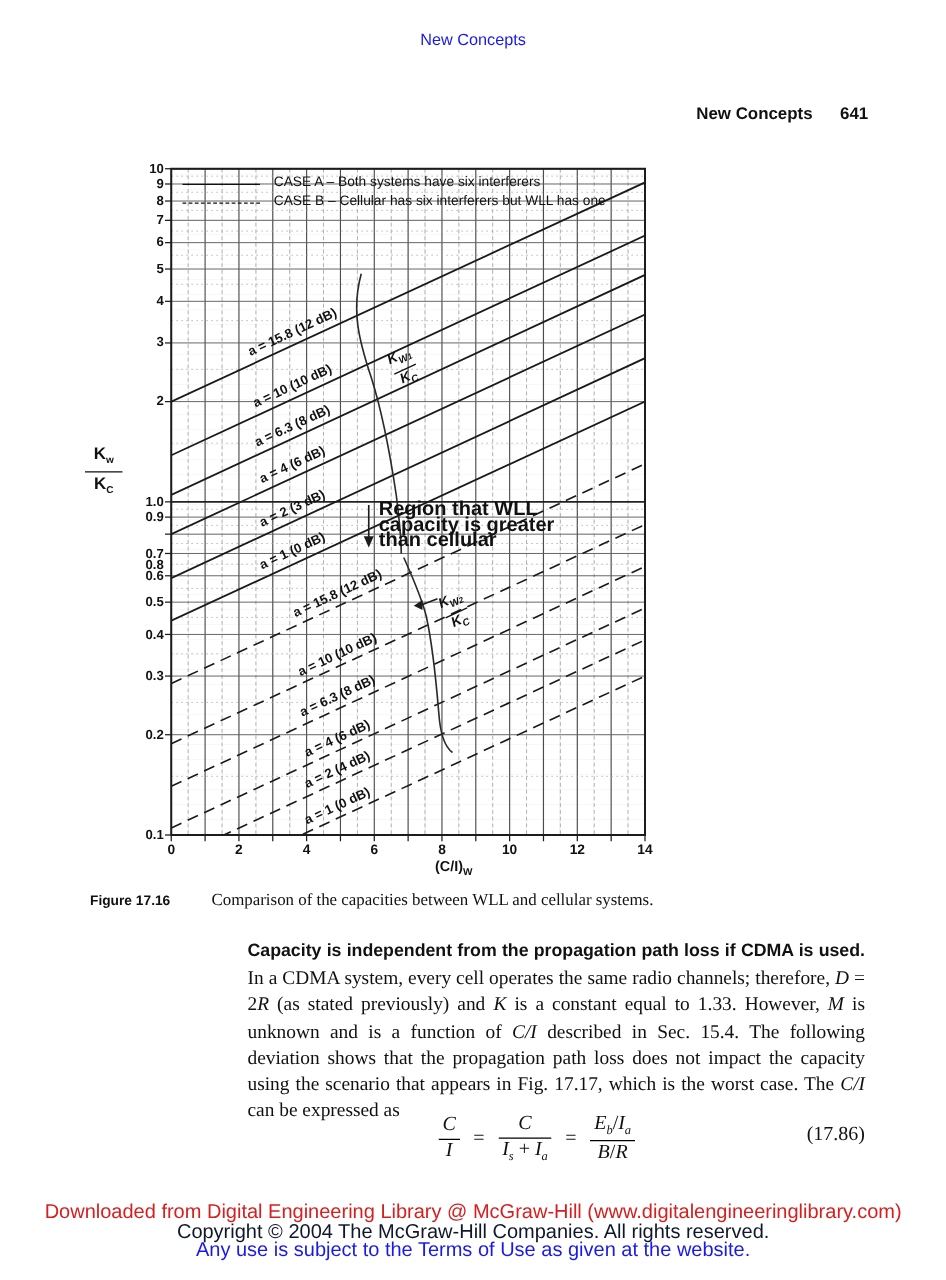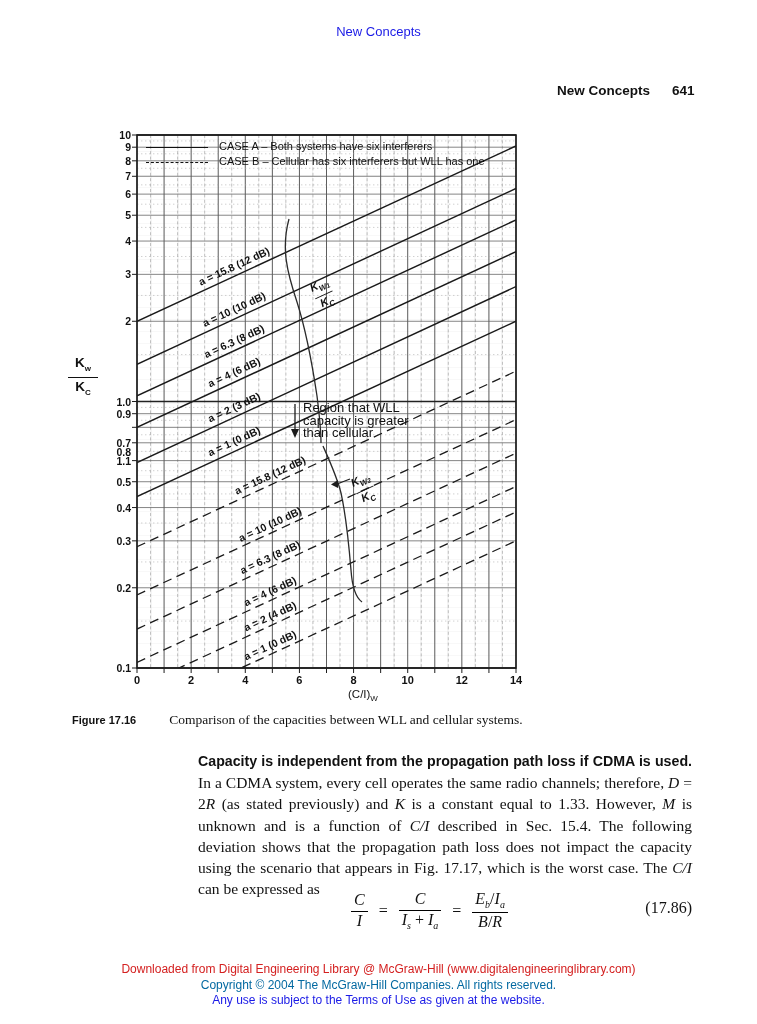--- a/index.html
+++ b/index.html
@@ -29,24 +29,24 @@
     font-weight:bold;font-size:10.5px;white-space:nowrap;
     transform:translate(-50%,-50%) rotate(-24.8deg);
   }
   .fr{
     text-align:center;font-style:italic;font-weight:600;font-size:11px;line-height:11px;
     transform:translate(-50%,-50%) rotate(-25deg);
   }
   .fr .bar{border-top:1.2px solid #111;margin:1px 0;}
   .fr sub,.yfrac sub{font-size:8px;}
   .fr .ss{font-size:6.5px;}
-  .region-note{font-weight:400;font-size:13px;line-height:12.5px;white-space:nowrap;}
+  .region-note{font-weight:700;font-size:16px;line-height:12.5px;white-space:nowrap;}
   .yfrac{left:60px;top:355px;width:46px;text-align:center;font-weight:600;font-size:13.5px;line-height:15px;}
   .yfrac .bar{border-top:1.3px solid #111;width:30px;margin:1px auto;}
-  .x-axis-label{font-weight:normal;font-size:11.5px;}
+  .x-axis-label{font-weight:bold;font-size:11.5px;}
   .x-axis-label sub{font-size:8px;}
   
   .caption{left:72px;top:712px;width:560px;font-size:13.5px;}
   .caption .cap-label{font-family:"Liberation Sans",sans-serif;font-weight:bold;font-size:11px;margin-right:12px;}
   .caption .cap-text{font-family:"Liberation Serif",serif;margin-left:21px;}
   
   .body-par{
     left:198px;top:750px;width:494px;text-align:justify;
     font-family:"Liberation Serif",serif;font-size:15.5px;line-height:21.2px;
   }
@@ -56,21 +56,21 @@
   .equation{left:198px;top:890px;width:494px;font-family:"Liberation Serif",serif;font-size:16px;}
   .eqbody{position:absolute;left:150px;top:0;white-space:nowrap;}
   .frac{display:inline-block;vertical-align:middle;text-align:center;margin:0 3px;}
   .frac .num{display:block;padding:0 3px;}
   .frac .den{display:block;border-top:1.3px solid #000;margin-top:2px;padding:0 3px;}
   .i{font-style:italic;}
   .frac sub{font-size:10px;}
   .eqsign{margin:0 4px;vertical-align:middle;}
   .eqnum{position:absolute;right:0;top:9px;}
   
-  .footer{left:0;right:0;top:962px;text-align:center;font-size:12px;line-height:15.5px;}
+  .footer{left:0;right:0;top:962px;text-align:center;font-size:16px;line-height:15.5px;}
 </style>
 </head>
 <body>
 
 <div class="abs top-link">New Concepts</div>
 
 <div class="abs running-head">
   <span>New Concepts</span>
   <span>641</span>
 </div>
@@ -255,21 +255,21 @@
       <div class="abs ytick" style="left:97px;top:170.28137233620055px;">7</div>
       <div class="abs ytick" style="left:97px;top:188.12269177275897px;">6</div>
       <div class="abs ytick" style="left:97px;top:209.224493844451px;">5</div>
       <div class="abs ytick" style="left:97px;top:235.05101231109802px;">4</div>
       <div class="abs ytick" style="left:97px;top:268.34718561720996px;">3</div>
       <div class="abs ytick" style="left:97px;top:315.275506155549px;">2</div>
       <div class="abs ytick" style="left:97px;top:395.5px;">1.0</div>
       <div class="abs ytick" style="left:97px;top:407.6943712344199px;">0.9</div>
       <div class="abs ytick" style="left:97px;top:446px;">0.8</div>
       <div class="abs ytick" style="left:97px;top:436.78137233620055px;">0.7</div>
-      <div class="abs ytick" style="left:97px;top:454.62269177275897px;">1.1</div>
+      <div class="abs ytick" style="left:97px;top:454.62269177275897px;">0.6</div>
       <div class="abs ytick" style="left:97px;top:475.724493844451px;">0.5</div>
       <div class="abs ytick" style="left:97px;top:501.551012311098px;">0.4</div>
       <div class="abs ytick" style="left:97px;top:534.84718561721px;">0.3</div>
       <div class="abs ytick" style="left:97px;top:581.775506155549px;">0.2</div>
       <div class="abs ytick" style="left:97px;top:662px;">0.1</div>
       <div class="abs xtick" style="left:125px;top:674px;">0</div>
       <div class="abs xtick" style="left:179.14285714285714px;top:674px;">2</div>
       <div class="abs xtick" style="left:233.28571428571428px;top:674px;">4</div>
       <div class="abs xtick" style="left:287.42857142857144px;top:674px;">6</div>
       <div class="abs xtick" style="left:341.57142857142856px;top:674px;">8</div>
@@ -310,15 +310,15 @@
     <span class="frac">
       <span class="num"><span class="i">E</span><sub class="i">b</sub><span>/</span><span class="i">I</span><sub class="i">a</sub></span>
       <span class="den"><span class="i">B</span><span>/</span><span class="i">R</span></span>
     </span>
   </span>
   <span class="eqnum">(17.86)</span>
 </div>
 
 <div class="abs footer">
     <div style="color: rgb(212, 32, 32);">Downloaded from Digital Engineering Library @ McGraw-Hill (www.digitalengineeringlibrary.com)</div>
-    <div style="color: #0369a1;">Copyright © 2004 The McGraw-Hill Companies. All rights reserved.</div>
+    <div style="color: #0f172a;">Copyright © 2004 The McGraw-Hill Companies. All rights reserved.</div>
     <div style="color: rgb(26, 26, 230);">Any use is subject to the Terms of Use as given at the website.</div>
   </div>
 
 </body></html>

